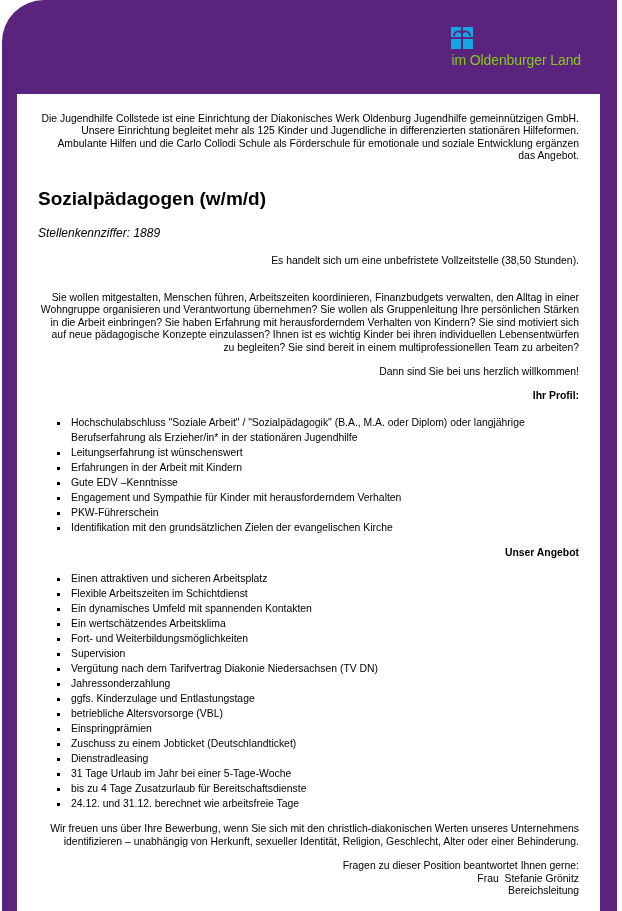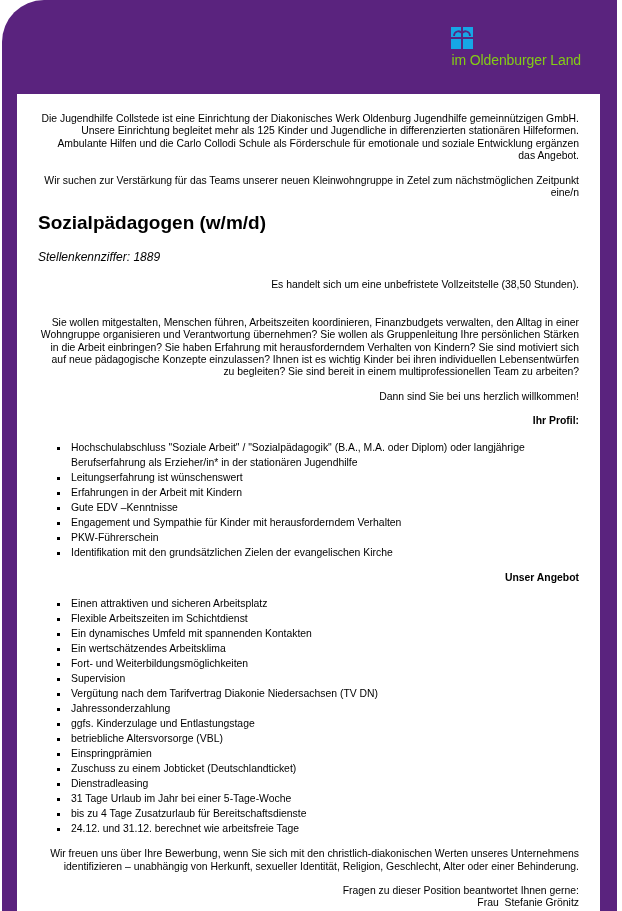--- a/index.html
+++ b/index.html
@@ -42,21 +42,20 @@
       </svg>
     </div>
     <div class="logo-sub">im Oldenburger Land</div>
   </div>
 </div>
 
 <div class="content">
   <div class="inner">
     <p>Die Jugendhilfe Collstede ist eine Einrichtung der Diakonisches Werk Oldenburg Jugendhilfe gemeinnützigen GmbH. Unsere Einrichtung begleitet mehr als 125 Kinder und Jugendliche in differenzierten stationären Hilfeformen. Ambulante Hilfen und die Carlo Collodi Schule als Förderschule für emotionale und soziale Entwicklung ergänzen das Angebot.</p>
     <div class="gap"></div>
-    <p>Wir suchen zur Verstärkung für das Teams unserer neuen Kleinwohngruppe in Zetel zum nächstmöglichen Zeitpunkt eine/n</p>
 
     <div class="title">Sozialpädagogen (w/m/d)</div>
     <div class="ref">Stellenkennziffer: 1889</div>
 
     <div style="height:17px"></div>
     <p>Es handelt sich um eine unbefristete Vollzeitstelle (38,50 Stunden).</p>
     <div style="height:25px"></div>
     <p>Sie wollen mitgestalten, Menschen führen, Arbeitszeiten koordinieren, Finanzbudgets verwalten, den Alltag in einer Wohngruppe organisieren und Verantwortung übernehmen? Sie wollen als Gruppenleitung Ihre persönlichen Stärken in die Arbeit einbringen? Sie haben Erfahrung mit herausforderndem Verhalten von Kindern? Sie sind motiviert sich auf neue pädagogische Konzepte einzulassen? Ihnen ist es wichtig Kinder bei ihren individuellen Lebensentwürfen zu begleiten? Sie sind bereit in einem multiprofessionellen Team zu arbeiten?</p>
     <div class="gap"></div>
     <p>Dann sind Sie bei uns herzlich willkommen!</p>

